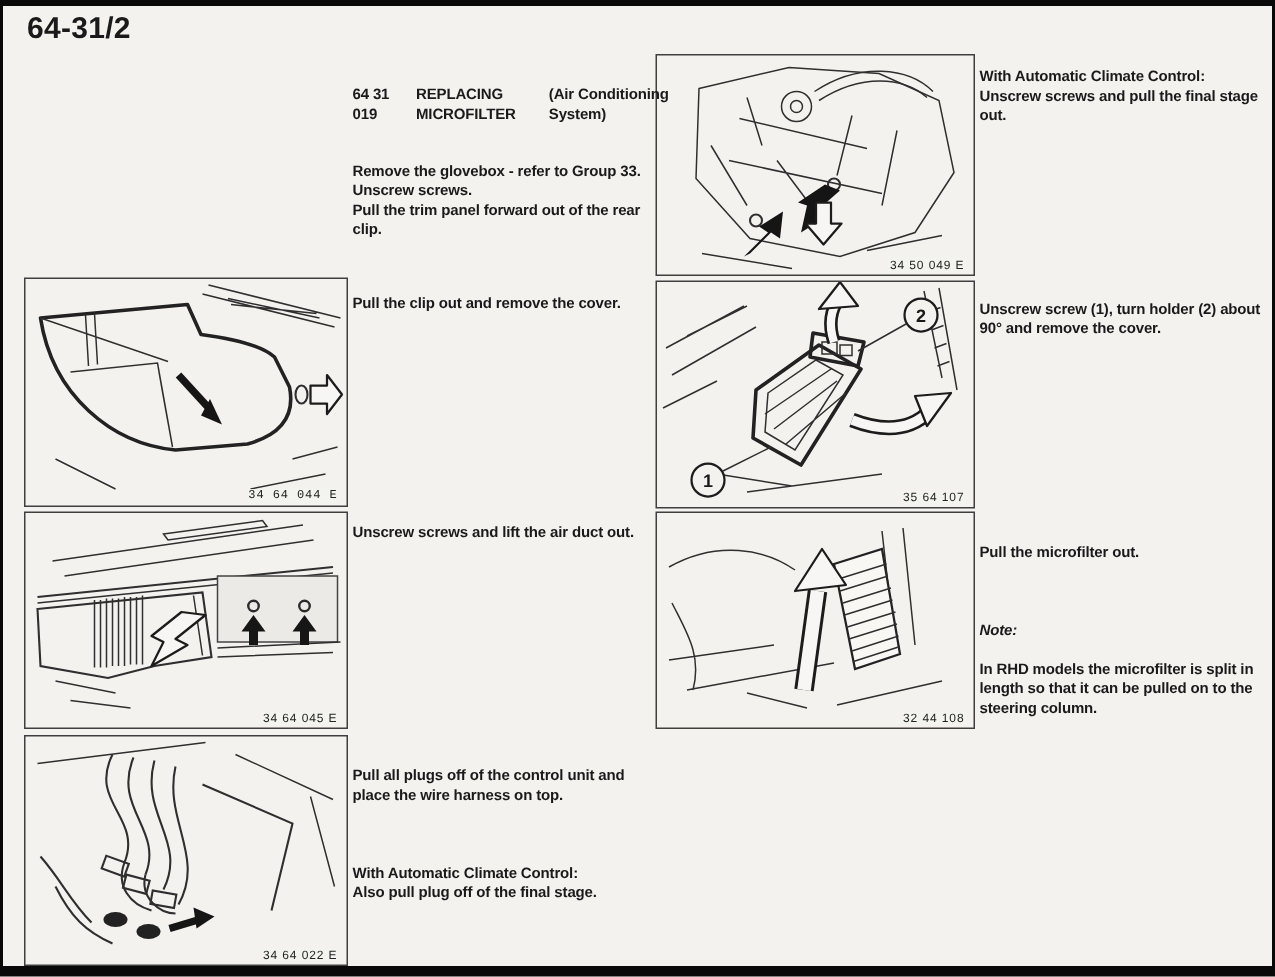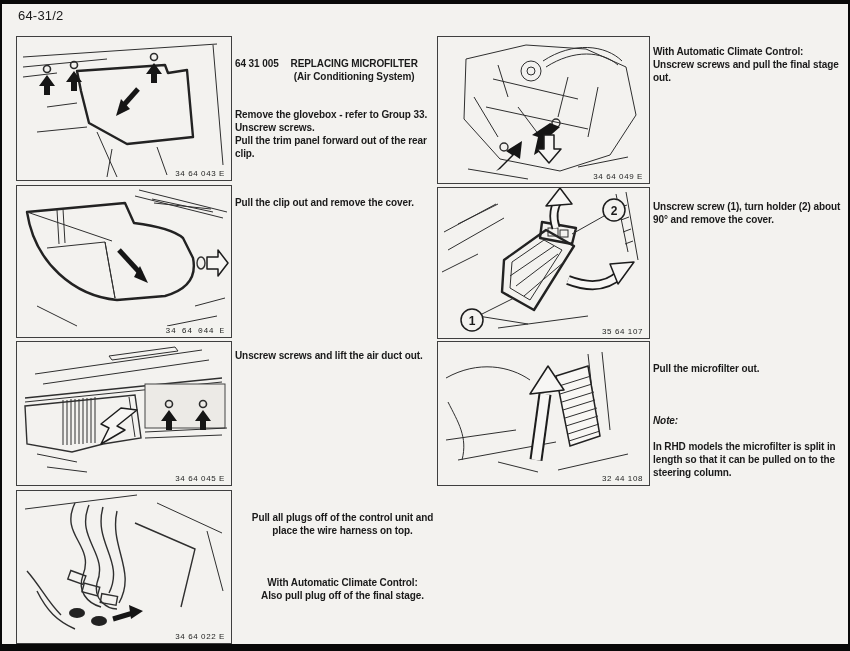--- a/index.html
+++ b/index.html
@@ -3,27 +3,27 @@
 <meta charset="utf-8">
 <style>
   html,body{margin:0;padding:0;background:#777;}
   #page{
     position:relative; width:850px; height:651px;
     background:#f3f2ef; box-sizing:border-box;
     border-top:4px solid #090909; border-bottom:7px solid #090909;
     border-left:2px solid #090909; border-right:2px solid #090909;
     font-family:"Liberation Sans", sans-serif; color:#1a1a1a; overflow:hidden;
   }
-  .hdr{position:absolute; left:16px; top:4px; font-size:13px; font-weight:400; letter-spacing:0.2px;}
+  .hdr{position:absolute; left:16px; top:4px; font-size:20px; font-weight:700; letter-spacing:0.2px;}
   .panel{position:absolute; border:1px solid #3f3f3f; background:#f3f2ef;}
   .panel svg{position:absolute; left:0; top:0;}
   .cap{position:absolute; right:5px; bottom:2px; font-size:8px; letter-spacing:0.6px; color:#242424; background:rgba(243,242,239,.8); padding:0 1px;}
   .txt{position:absolute; font-size:10px; font-weight:700; line-height:13px; letter-spacing:-0.1px; white-space:pre-line;}
   .step-head{display:flex; gap:12px; margin-bottom:12px; white-space:normal;}
-  .head-col{display:flex; flex-direction:column; align-items:center;text-align:center;}
+  .head-col{display:flex; flex-direction:row; align-items:center;}
   .note-lbl{font-style:italic; font-weight:700;}
   .gap{height:13px;}
   svg .thin{stroke:#2f2f2f; stroke-width:1; fill:none;}
   svg .thin2{stroke:#2f2f2f; stroke-width:1.4; fill:none;}
   svg .thick{stroke:#222; stroke-width:2.4; fill:none; stroke-linejoin:round;}
   svg .blk{fill:#151515; stroke:none;}
   svg .wht{fill:#f7f6f4; stroke:#1c1c1c; stroke-width:1.5; stroke-linejoin:round;}
   svg .abody-k{stroke:#1c1c1c; fill:none; stroke-linecap:butt;}
   svg .abody-w{stroke:#f7f6f4; fill:none; stroke-linecap:butt;}
   svg text{font-family:"Liberation Sans",sans-serif; font-weight:700; fill:#1a1a1a;}
@@ -37,35 +37,20 @@
     <defs>
       <g id="screw-marker">
         <circle cx="0" cy="-16" r="3.5" fill="none" stroke="#2b2b2b" stroke-width="1.6"></circle>
         <path d="M-8,1 L0,-10 L8,1 L3,1 L3,10 L-3,10 L-3,1 Z" fill="#161616"></path>
       </g>
     </defs>
   </svg>
 
   <div class="hdr">64-31/2</div>
 
-  <div class="panel" style="left:14px; top:32px; width:214px; height:143px;">
-    <svg width="212" height="141" viewBox="0 0 212 141">
-      <path class="thin" d="M6,20 L200,7 M6,30 L90,22 M196,8 L206,128 M6,40 L40,36"></path>
-      <path class="thin" d="M20,95 L70,90 M30,70 L60,66 M95,112 L90,140 M140,110 L150,138 M80,95 L100,140"></path>
-      <path class="thick" d="M60,34 L148,28 L151,36 L170,33 L176,100 L110,107 L72,86 L64,54 Z"></path>
-      <g>
-        <path d="M121,52 L105,70" stroke="#161616" stroke-width="5" fill="none"></path>
-        <polygon class="blk" points="99,79 113,72 104,62"></polygon>
-      </g>
-      <use href="#screw-marker" transform="translate(30,48)"></use>
-      <use href="#screw-marker" transform="translate(57,44)"></use>
-      <use href="#screw-marker" transform="translate(137,36)"></use>
-    </svg>
-    <span class="cap">34 64 043 E</span>
-  </div>
 
   <div class="panel" style="left:14px; top:181px; width:214px; height:151px;font-family:Liberation Mono, monospace;">
     <svg width="212" height="149" viewBox="0 0 212 149">
       <path class="thin" d="M118,10 L206,32 M122,4 L210,26 M135,13 L196,26 M137,17 L194,23"></path>
       <path class="thin" d="M178,120 L208,112 M150,140 L200,130 M20,120 L60,140"></path>
       <path class="thick" d="M10,26 L108,17 L117,37 C140,40 158,45 166,52 L176,72 C180,92 170,104 148,110 L100,114 C58,110 18,78 10,26 Z"></path>
       <path class="thin" d="M10,26 L95,55 M30,62 L88,56 L98,112 M88,56 C92,80 95,95 98,112 M40,24 L42,58 M46,23 L48,57"></path>
       <g>
         <path d="M102,64 L124,88" stroke="#161616" stroke-width="5" fill="none"></path>
         <polygon class="blk" points="131,97 117,91 123,80"></polygon>
@@ -118,21 +103,21 @@
       <path class="thin" d="M105,24 C135,4 168,8 184,24 M108,30 C136,12 164,14 180,28"></path>
       <circle cx="93" cy="34" r="10" class="thin"></circle>
         <circle cx="93" cy="34" r="4" class="thin"></circle>
       <path class="thin" d="M55,42 L140,62 M48,70 L150,92 M60,28 L70,60 M130,40 L120,80 M36,60 L60,100 M160,50 L150,100 M80,70 L110,110 M30,132 L90,142 M140,130 L190,120"></path>
       <circle cx="66" cy="110" r="4" class="thin2"></circle>
         <circle cx="118" cy="86" r="4" class="thin2"></circle>
       <polygon class="blk" points="58,134 74,118 68,114 84,104 82,122 76,118 62,132"></polygon>
       <polygon class="blk" points="122,90 106,104 112,108 96,118 100,100 94,98 112,86"></polygon>
       <polygon class="wht" points="106,98 116,98 116,112 123,112 111,126 99,112 106,112"></polygon>
     </svg>
-    <span class="cap">34 64 049 E</span>
+    <span class="cap">34 50 049 E</span>
   </div>
 
   <div class="panel" style="left:435px; top:183px; width:211px; height:150px;">
     <svg width="209" height="148" viewBox="0 0 209 148">
       <path class="thin" d="M6,44 L58,16 M10,62 L66,30 M4,84 L40,66 M20,36 l8,-4 M28,32 l8,-4 M36,28 l8,-4 M44,24 l8,-4 M52,20 l8,-4"></path>
       <path class="thin" d="M178,6 L190,64 M188,4 L200,72 M181,20 l8,-3 M183,32 l8,-3 M185,44 l8,-3 M187,56 l8,-3"></path>
       <path class="thin" d="M60,140 L150,128 M40,128 L90,136"></path>
       <path class="thick" d="M66,72 L108,42 L136,58 L96,122 L64,104 Z"></path>
       <path class="thin" d="M74,74 L106,52 L124,62 L92,112 L72,100 Z M72,88 L116,58 M78,98 L120,66 M86,108 L126,74"></path>
       <path class="thick" d="M104,34 L138,40 L134,56 L102,50 Z"></path>
@@ -166,37 +151,37 @@
         <path d="M98,118 L107,52" class="abody-k" stroke-width="13"></path>
         <path d="M98,118 L107,52" class="abody-w" stroke-width="9"></path>
         <polygon class="wht" points="110,24 92,52 126,48" stroke-width="1.8"></polygon>
       </g>
     </svg>
     <span class="cap">32 44 108</span>
   </div>
 
   <div class="txt" style="left:233px; top:40px; width:215px;">
     <div class="step-head">
-      <span>64 31 005</span>
+      <span>64 31 019</span>
       <span class="head-col">
         <span>REPLACING MICROFILTER</span>
         <span>(Air Conditioning System)</span>
       </span>
     </div>
     <div>Remove the glovebox - refer to Group 33.
 Unscrew screws.
 Pull the trim panel forward out of the rear
 clip.</div>
   </div>
 
   <div class="txt" style="left:233px; top:345px; width:215px;">Unscrew screws and lift the air duct out.</div>
 
   <div class="txt" style="left:233px; top:192px; width:215px;">Pull the clip out and remove the cover.</div>
 
-  <div class="txt" style="left:233px; top:494px; width:215px;text-align:center;">
+  <div class="txt" style="left:233px; top:494px; width:215px;">
     <div>Pull all plugs off of the control unit and
 place the wire harness on top.</div>
     <div class="gap"></div>
     <div>With Automatic Climate Control:
 Also pull plug off of the final stage.</div>
   </div>
 
   <div class="txt" style="left:651px; top:41px; width:200px;">With Automatic Climate Control:
 Unscrew screws and pull the final stage
 out.</div>

